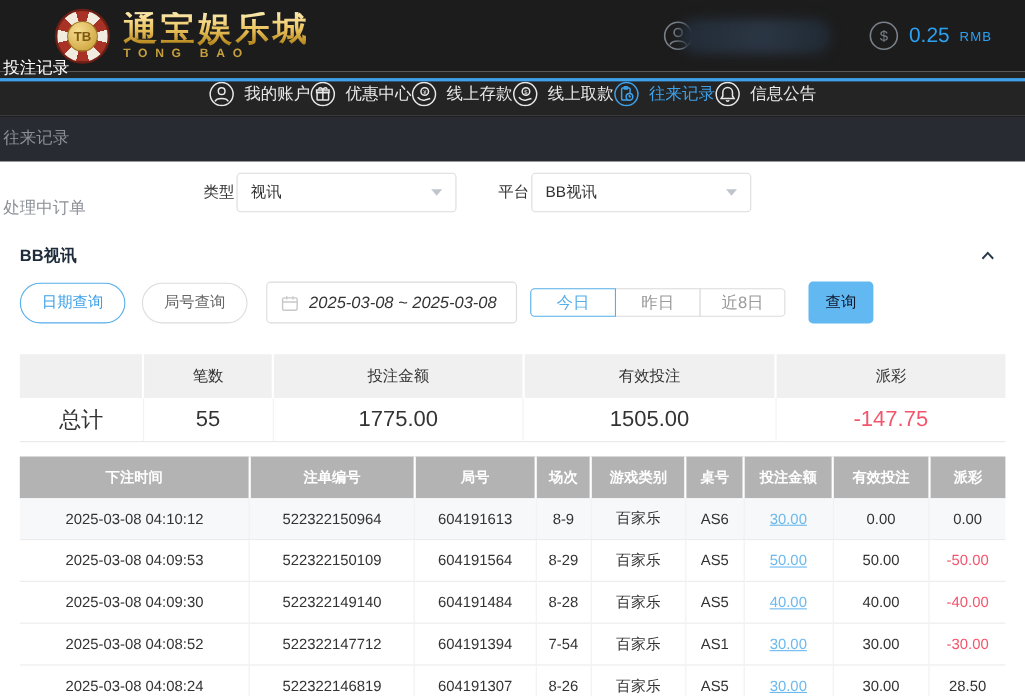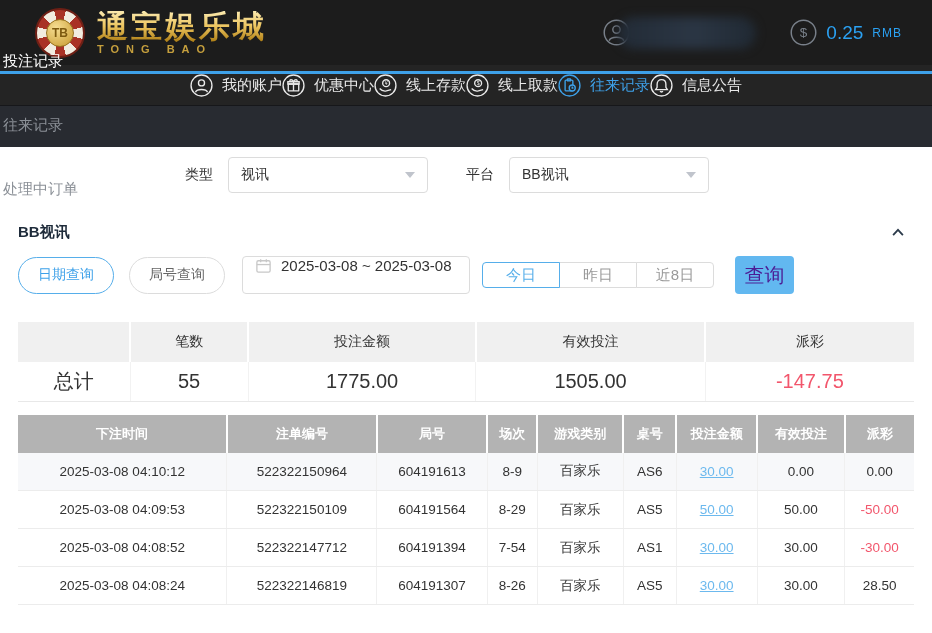--- a/index.html
+++ b/index.html
@@ -1,20 +1,20 @@
 <!DOCTYPE html>
 <html><head>
 <meta charset="utf-8">
 <style>
   * { margin:0; padding:0; box-sizing:border-box; }
   html,body { width:932px; height:633px; overflow:hidden; background:#fff;
     font-family:"Liberation Sans","DejaVu Sans",sans-serif; }
 
   
-  .top-header { height:65px; background:#1c1c1c; display:flex; align-items:center; padding:0 30px 0 35px; }
+  .top-header { height:65px; background:#1c1c1c; display:flex; align-items:center; padding:0 30px 0 50px; }
   .logo { display:flex; align-items:center; gap:12px; }
   .chip { width:50px; height:50px; border-radius:50%; flex:0 0 auto;
     background:repeating-conic-gradient(from -15deg,#a93226 0deg 30deg,#f2ece0 30deg 60deg);
     border:2px solid #6e1f15; display:flex; align-items:center; justify-content:center; }
   .chip-inner { width:28px; height:28px; border-radius:50%;
     background:radial-gradient(circle at 35% 30%,#f6dd92,#c79a2e); border:1px solid #96711e;
     color:#7d5a10; font-weight:bold; font-size:12px; display:flex; align-items:center; justify-content:center; }
   .logo-title { font-family:"DejaVu Serif","Liberation Serif",serif; font-weight:bold; font-size:31px; line-height:1;
     letter-spacing:3px; background:linear-gradient(180deg,#fbeab0 0%,#ecc45e 50%,#ad7d14 100%);
     -webkit-background-clip:text; background-clip:text; color:transparent; }
@@ -38,52 +38,52 @@
 
   
   .tab-bar { height:42px; background:#282b31; border-top:1px solid #16171a;
     display:flex; justify-content:center; gap:42px;flex-direction:column; }
   .tab { color:#8b9097; font-size:15px; display:flex; align-items:center;
     border-bottom:3px solid transparent; padding:0 3px; cursor:pointer; }
   .tab.active { color:#ffffff; border-bottom-color:#3ea1e9; }
 
   
   .filter-row { background:#fff; padding:10px 0 11px 185px; display:flex; align-items:center; gap:38px; }
-  .filter-group { display:flex; align-items:center; gap:15px;text-align:center; }
+  .filter-group { display:flex; align-items:center; gap:2px;text-align:center; }
   .filter-label { font-size:14px; color:#333; }
   .select { width:200px; height:36px; border:1px solid #dcdcdc; border-radius:4px; background:#fff;
     display:flex; align-items:center; justify-content:space-between; padding:0 12px; font-size:14px; color:#333; cursor:pointer; }
   .chev-down { width:0; height:0; border-left:5px solid transparent; border-right:5px solid transparent;
     border-top:6px solid #c0c4cc; }
 
   
   .section-header { display:flex; justify-content:space-between; align-items:center; padding:19px 26px 10px 18px; }
   .section-title { font-size:15px; font-weight:bold; color:#1e2b3a; }
   .collapse-btn { width:16px; height:16px; cursor:pointer; }
   .collapse-btn svg { width:100%; height:100%; stroke:#2b3a4a; fill:none; stroke-width:2; }
 
   
   .toolbar { display:flex; align-items:center; padding:4px 18px 14px 18px; }
   .pill { height:37px; padding:0 19px; border-radius:19px; border:1px solid #dcdcdc; background:#fff;
     color:#666; font-size:14px; display:flex; align-items:center; cursor:pointer; }
   .pill.active { border-color:#56aeea; color:#3ea1e9; }
   .pill + .pill { margin-left:15px;text-align:center; }
   .date-input { margin-left:17px; height:38px; width:228px; border:1px solid #dcdcdc; border-radius:4px;
-    display:flex; align-items:flex-start; gap:9px; padding:0 12px; cursor:pointer; }
+    display:flex; align-items:center; gap:9px; padding:0 12px; cursor:pointer;font-style:italic; }
   .date-input .cal { width:17px; height:17px; }
   .date-input .cal svg { width:100%; height:100%; stroke:#c8c8c8; fill:none; stroke-width:1.4; }
   .date-text { font-size:15px; color:#333; }
   .btn-group { margin-left:12px; display:flex; }
   .gbtn { height:26px; width:78px; background:#fff; border:1px solid #dcdcdc; color:#9a9a9a; font-size:15px;
     display:flex; align-items:center; justify-content:center; margin-left:-1px; cursor:pointer; }
   .gbtn:first-child { border-radius:4px 0 0 4px; margin-left:0; }
   .gbtn:last-child { border-radius:0 4px 4px 0; }
   .gbtn.active { border-color:#56aeea; color:#56aeea; position:relative; z-index:1; }
   .search-btn { margin-left:21px; height:38px; width:59px; background:#62b8f0; border:none; border-radius:4px;
-    color:#4c1d95; font-size:20px; display:flex; align-items:center; justify-content:center; cursor:pointer; }
+    color:#0f172a; font-size:14px; display:flex; align-items:center; justify-content:center; cursor:pointer; }
 
   
   .summary-wrap { margin:14px 18px 0 18px; }
   table { border-collapse:collapse; width:100%; table-layout:fixed; }
   .summary-table th { background:#f0f0f0; height:40px; font-size:14px; color:#333; font-weight:400;
     border-left:2px solid #fff; text-align:center; }
   .summary-table th:first-child { border-left:none; }
   .summary-table td { background:#fff; height:39px; font-size:20px; color:#333; text-align:center;
     border-left:1px solid #f2f2f2; border-bottom:1px solid #e8e8e8; }
   .summary-table td:first-child { border-left:none; }
@@ -333,20 +333,31 @@
           <td>522322150109</td>
           <td>604191564</td>
           <td>8-29</td>
           <td>百家乐</td>
           <td>AS5</td>
           <td><a class="cell-link">50.00</a></td>
           <td>50.00</td>
           <td class="neg">-50.00</td>
         </tr>
         <tr>
+          <td>2025-03-08 04:09:30</td>
+          <td>522322149140</td>
+          <td>604191484</td>
+          <td>8-28</td>
+          <td>百家乐</td>
+          <td>AS5</td>
+          <td><a class="cell-link">40.00</a></td>
+          <td>40.00</td>
+          <td class="neg">-40.00</td>
+        </tr>
+        <tr>
           <td>2025-03-08 04:08:52</td>
           <td>522322147712</td>
           <td>604191394</td>
           <td>7-54</td>
           <td>百家乐</td>
           <td>AS1</td>
           <td><a class="cell-link">30.00</a></td>
           <td>30.00</td>
           <td class="neg">-30.00</td>
         </tr>

